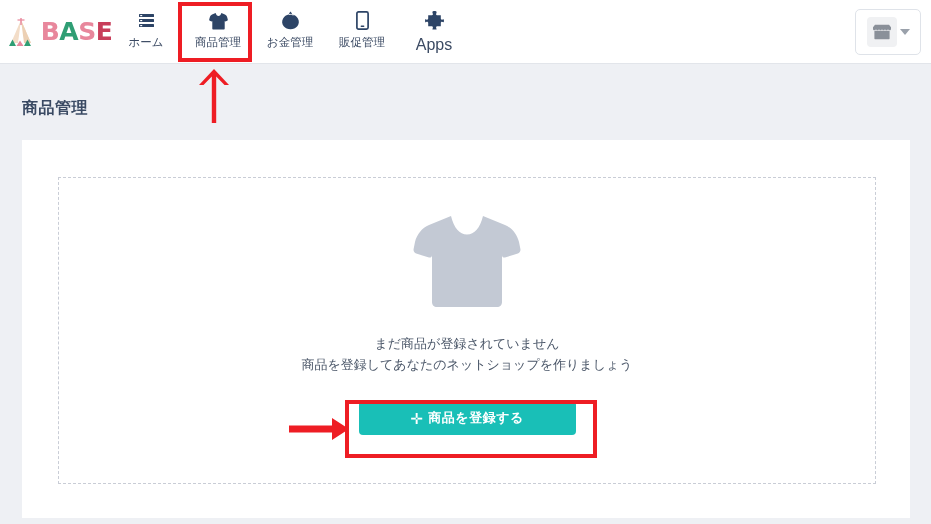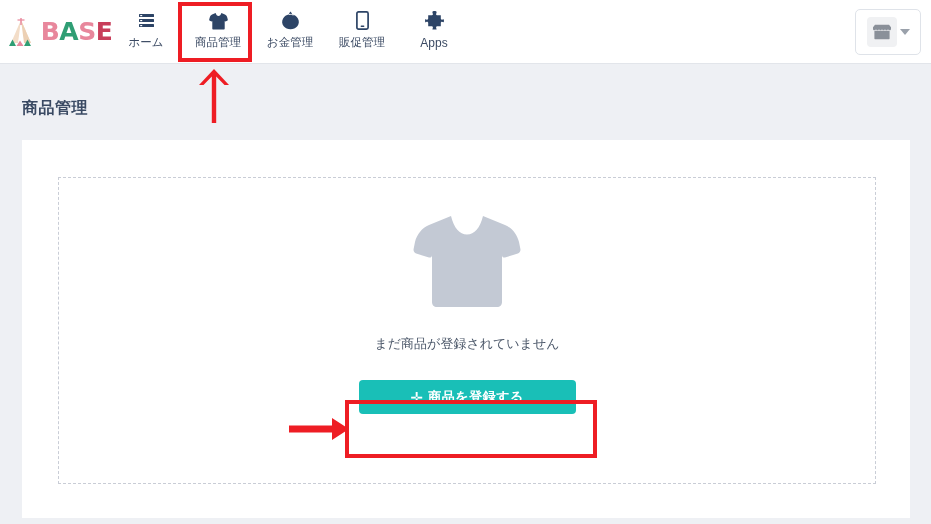--- a/index.html
+++ b/index.html
@@ -76,21 +76,21 @@
     justify-content: center;
     color: #2d4466;
   }
   .nav-label {
     margin-top: 4px;
     font-size: 11.5px;
     color: #3b4a63;
     line-height: 1;
     white-space: nowrap;
   }
-  .nav-label.latin { font-size: 12px; }
+  .nav-label.latin { font-size: 16px; }
 
   .shop-switch {
     position: absolute;
     right: 10px;
     top: 9px;
     width: 66px;
     height: 46px;
     border: 1px solid #dfe3e9;
     border-radius: 5px;
     background: #fff;
@@ -321,20 +321,21 @@
   <div class="dashed-box">
 
     <div class="tshirt-wrap">
       <svg width="108" height="94" viewBox="0 0 108 94">
         <path d="M38 2 L16 11 C9 14 4 20 2 28 L0.6 35 C0.2 37 1.3 39 3.2 39.6 L16 43.5 C17.6 44 19 42.8 19 41.2 L19 88 C19 91 21 93 24 93 L84 93 C87 93 89 91 89 88 L89 41.2 C89 42.8 90.4 44 92 43.5 L104.8 39.6 C106.7 39 107.8 37 107.4 35 L106 28 C104 20 99 14 92 11 L70 2 C67 14 61.5 20.5 54 20.5 C46.5 20.5 41 14 38 2 Z" fill="#c3c9d4"></path>
       </svg>
     </div>
 
     <div class="empty-text">
       <div>まだ商品が登録されていません</div>
+      <div>商品を登録してあなたのネットショップを作りましょう</div>
     </div>
 
     <div class="cta-wrap">
       <button class="cta-button">
         <span class="cta-plus">✛</span>
         <span>商品を登録する</span>
       </button>
     </div>
 
   </div>

